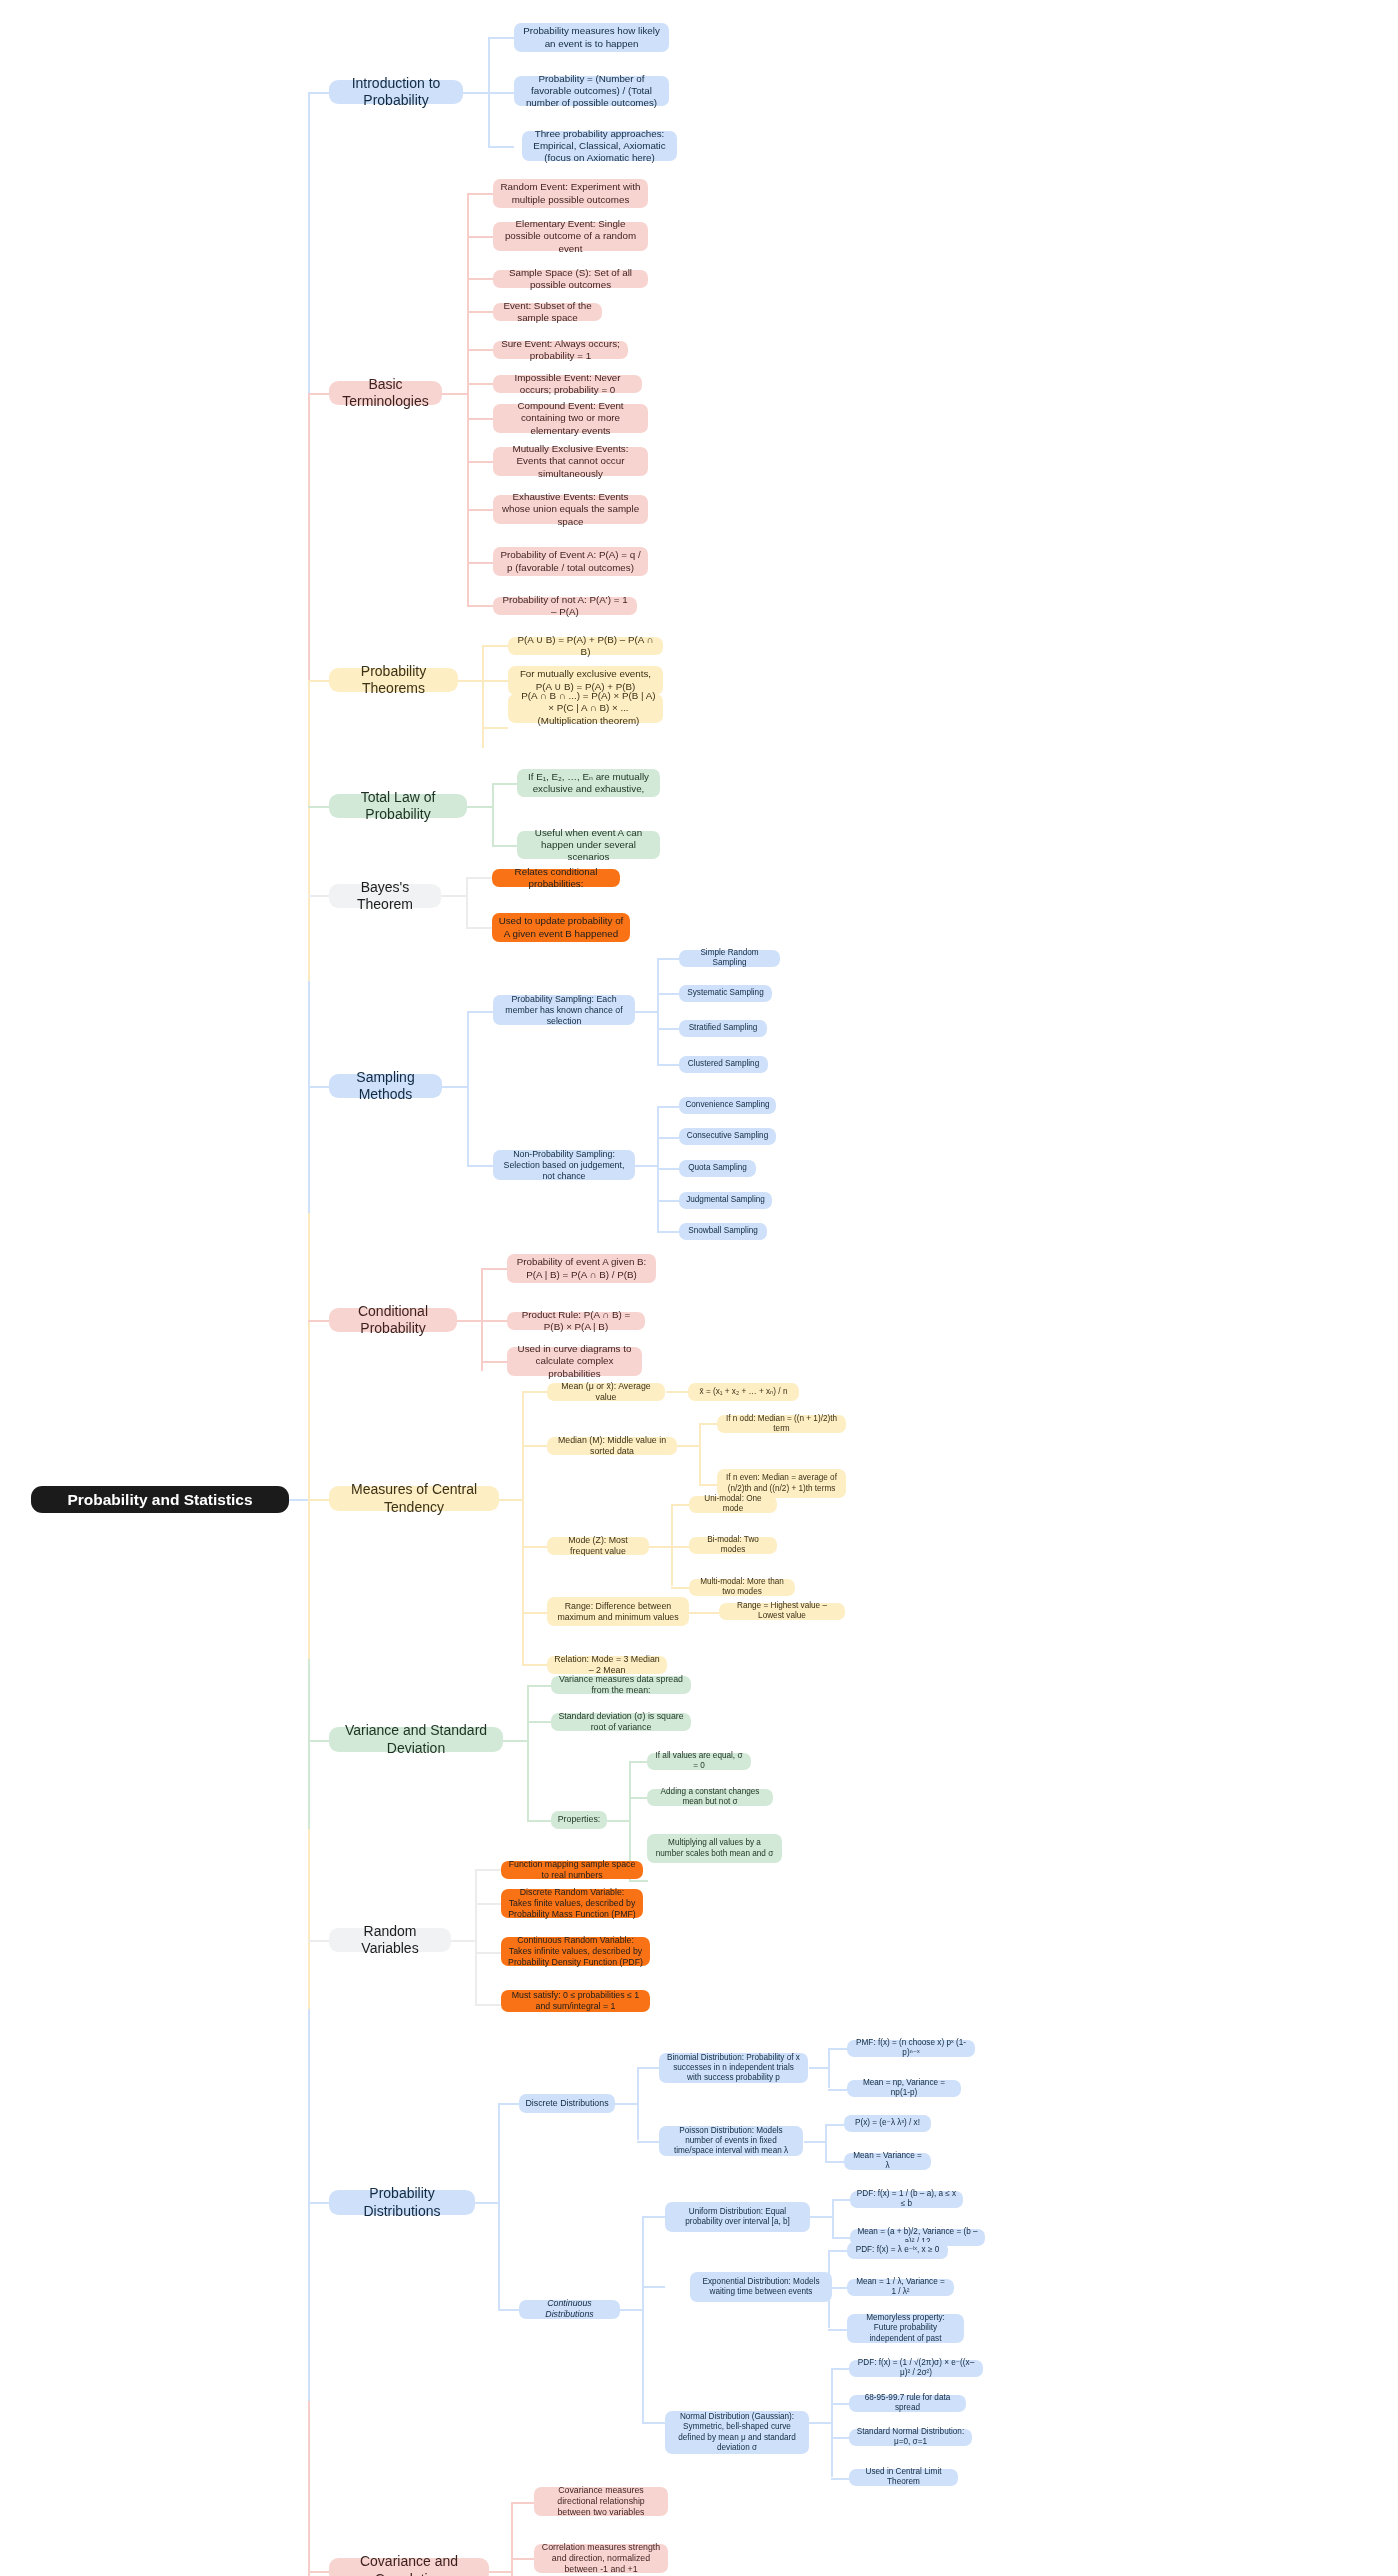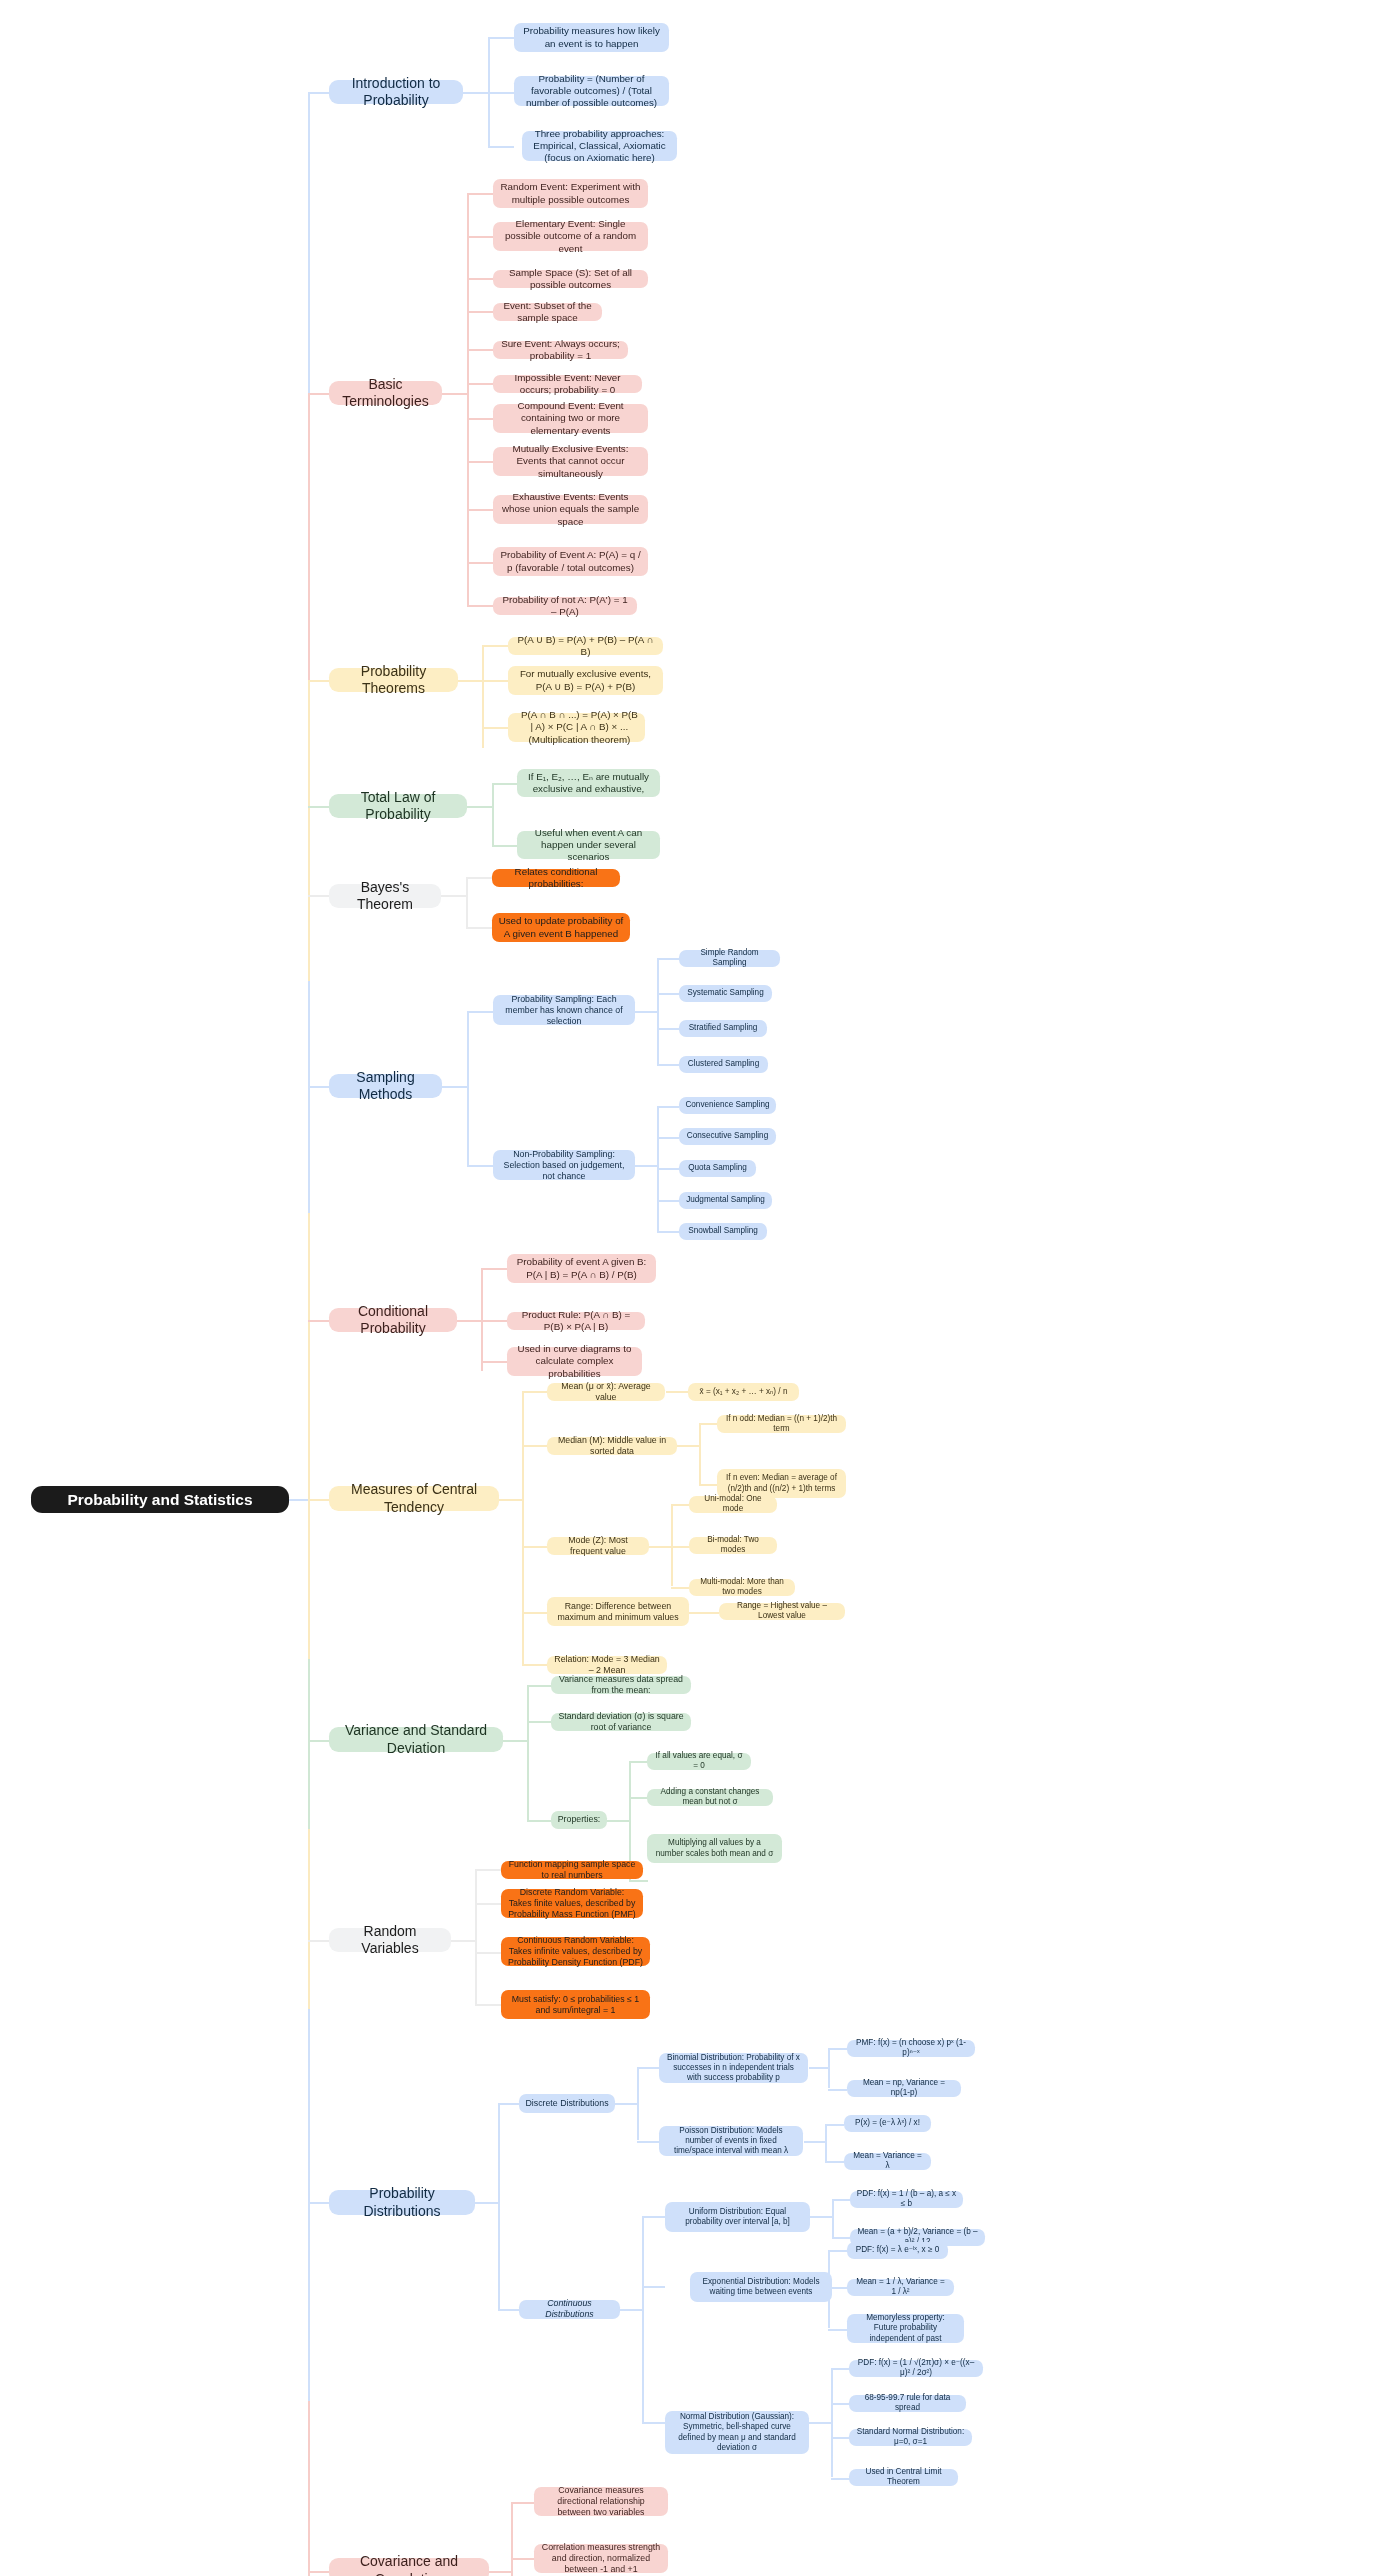--- a/index.html
+++ b/index.html
@@ -127,21 +127,21 @@
   <div class="ln lnh c-yellow" style="left:457px;top:680px;width:26px;"></div>
   <div class="ln lnv c-yellow" style="left:482px;top:645px;height:103px;"></div>
 
   <div class="ln lnh c-yellow" style="left:482px;top:645px;width:26px;"></div>
   <div class="node yellow lvl2" style="left:508px;top:637px;width:155px;height:17.5px;">P(A ∪ B) = P(A) + P(B) – P(A ∩ B)</div>
 
   <div class="ln lnh c-yellow" style="left:482px;top:680px;width:26px;"></div>
   <div class="node yellow lvl2" style="left:508px;top:666px;width:155px;height:29px;">For mutually exclusive events, P(A ∪ B) = P(A) + P(B)</div>
 
   <div class="ln lnh c-yellow" style="left:482px;top:727px;width:26px;"></div>
-  <div class="node yellow lvl2" style="left:508px;top:713px;width:137px;height:29px;padding-left:12px;">P(A ∩ B ∩ ...) = P(A) × P(B | A) × P(C | A ∩ B) × ... (Multiplication theorem)</div>
+  <div class="node yellow lvl2" style="left:508px;top:694px;width:155px;height:29px;padding-left:12px;">P(A ∩ B ∩ ...) = P(A) × P(B | A) × P(C | A ∩ B) × ... (Multiplication theorem)</div>
 
   <div class="ln lnh c-green" style="left:308px;top:806px;width:20.6px;"></div>
   <div class="node green-b" style="left:329px;top:794px;width:138px;height:24px;">Total Law of Probability</div>
   <div class="ln lnh c-green" style="left:467px;top:806px;width:26px;"></div>
   <div class="ln lnv c-green" style="left:492px;top:783px;height:62px;"></div>
 
   <div class="ln lnh c-green" style="left:492px;top:783px;width:26px;"></div>
   <div class="node green lvl2" style="left:517px;top:769px;width:143px;height:28px;">If E₁, E₂, …, Eₙ are mutually exclusive and exhaustive,</div>
 
   <div class="ln lnh c-green" style="left:492px;top:845px;width:26px;"></div>
@@ -292,21 +292,21 @@
   <div class="ln lnh c-grey" style="left:475px;top:1869px;width:26px;"></div>
   <div class="node grey lvl3" style="left:501px;top:1861px;width:142px;height:17.5px;">Function mapping sample space to real numbers</div>
 
   <div class="ln lnh c-grey" style="left:475px;top:1903px;width:26px;"></div>
   <div class="node grey lvl3" style="left:501px;top:1889px;width:142px;height:29px;">Discrete Random Variable: Takes finite values, described by Probability Mass Function (PMF)</div>
 
   <div class="ln lnh c-grey" style="left:475px;top:1952px;width:26px;"></div>
   <div class="node grey lvl3" style="left:501px;top:1937px;width:149px;height:29px;">Continuous Random Variable: Takes infinite values, described by Probability Density Function (PDF)</div>
 
   <div class="ln lnh c-grey" style="left:475px;top:2004px;width:26px;"></div>
-  <div class="node grey lvl3" style="left:501px;top:1990px;width:149px;height:29px;">Must satisfy: 0 ≤ probabilities ≤ 1 and sum/integral = 1</div>
+  <div class="node grey lvl3" style="left:501px;top:1990px;width:149px;height:22px;">Must satisfy: 0 ≤ probabilities ≤ 1 and sum/integral = 1</div>
 
   <div class="ln lnh c-blue" style="left:308px;top:2202px;width:20.6px;"></div>
   <div class="ln lnv c-blue" style="left:308px;top:2009px;height:392px;"></div>
   <div class="node blue-b" style="left:329px;top:2190px;width:146px;height:25px;">Probability Distributions</div>
   <div class="ln lnh c-blue" style="left:475px;top:2202px;width:24px;"></div>
   <div class="ln lnv c-blue" style="left:498px;top:2103px;height:206px;"></div>
 
   <div class="ln lnh c-blue" style="left:498px;top:2103px;width:21.6px;"></div>
   <div class="node blue lvl3" style="left:519px;top:2094px;width:96px;height:18.5px;">Discrete Distributions</div>
   <div class="ln lnh c-blue" style="left:615px;top:2103px;width:23px;"></div>

